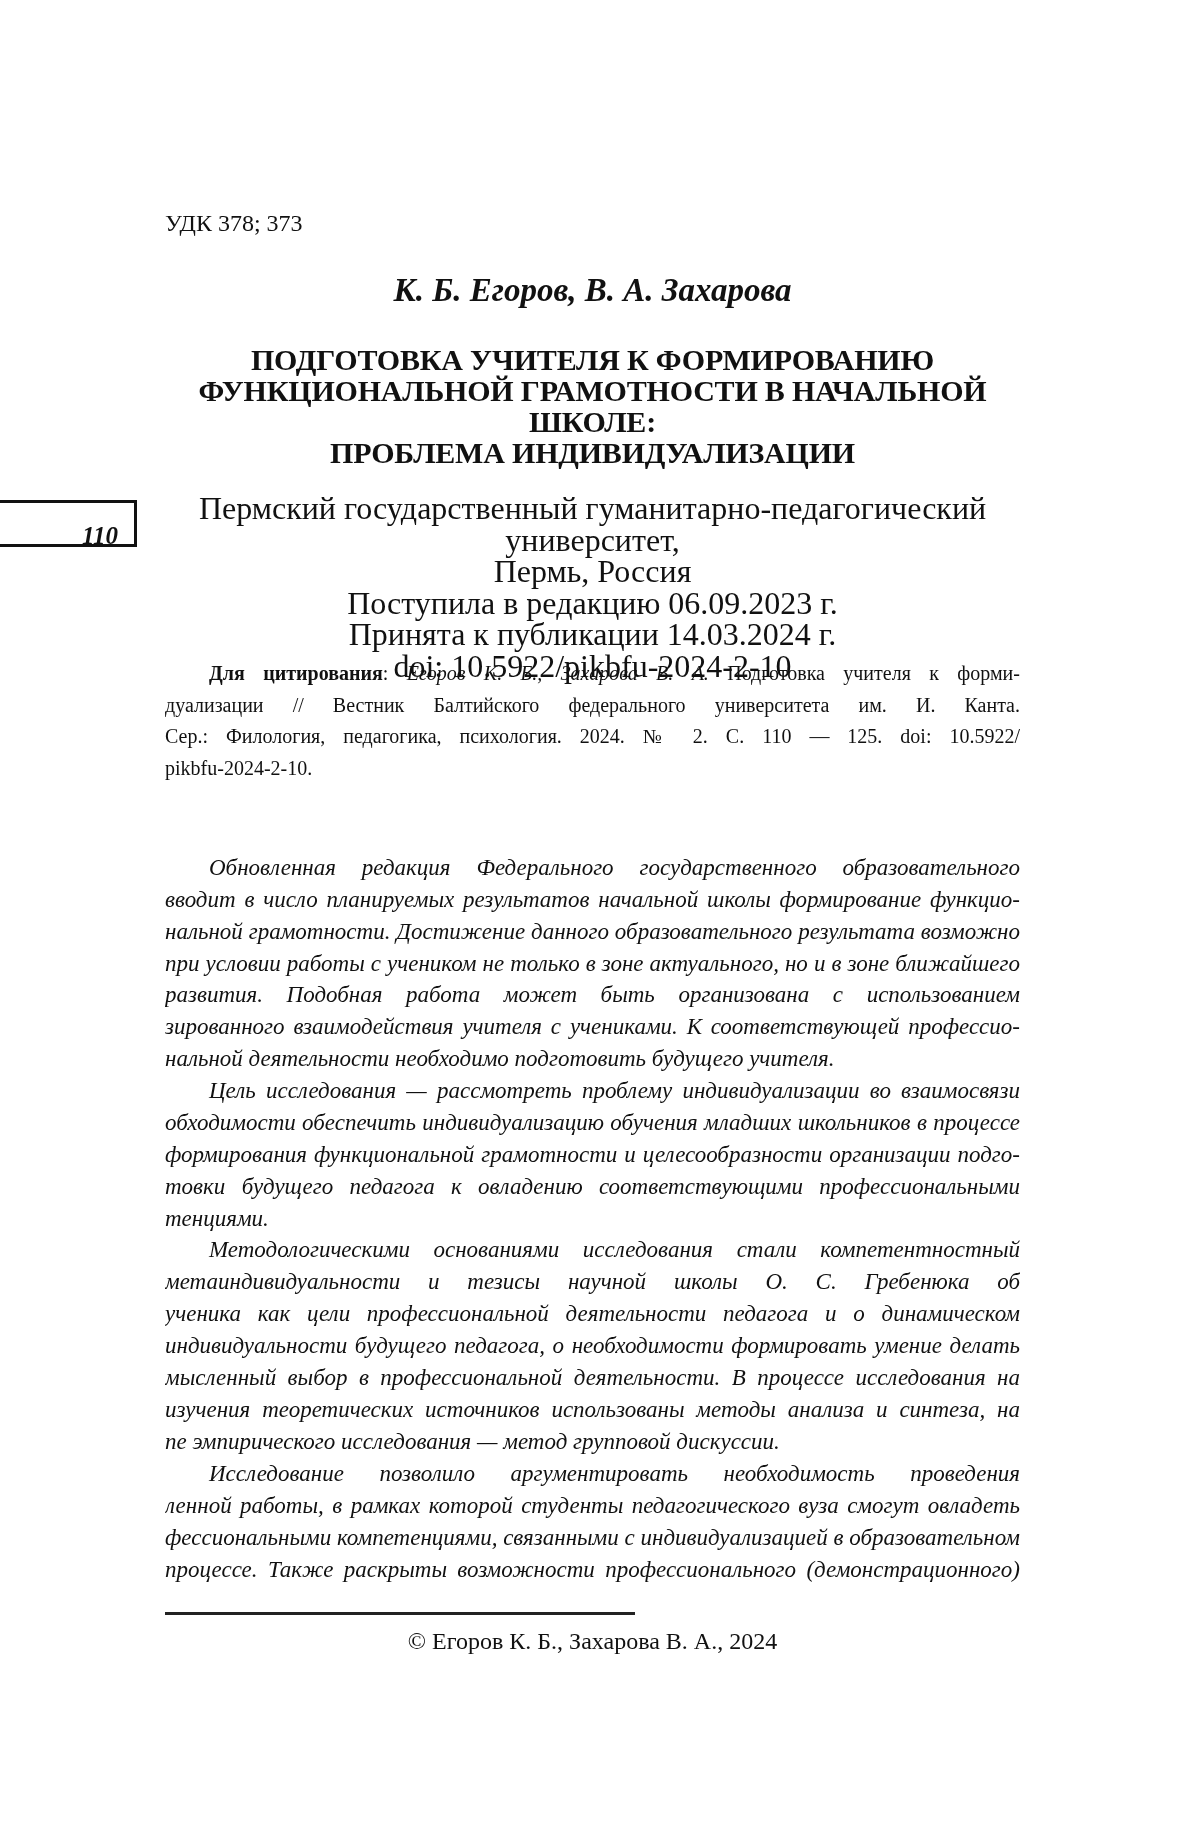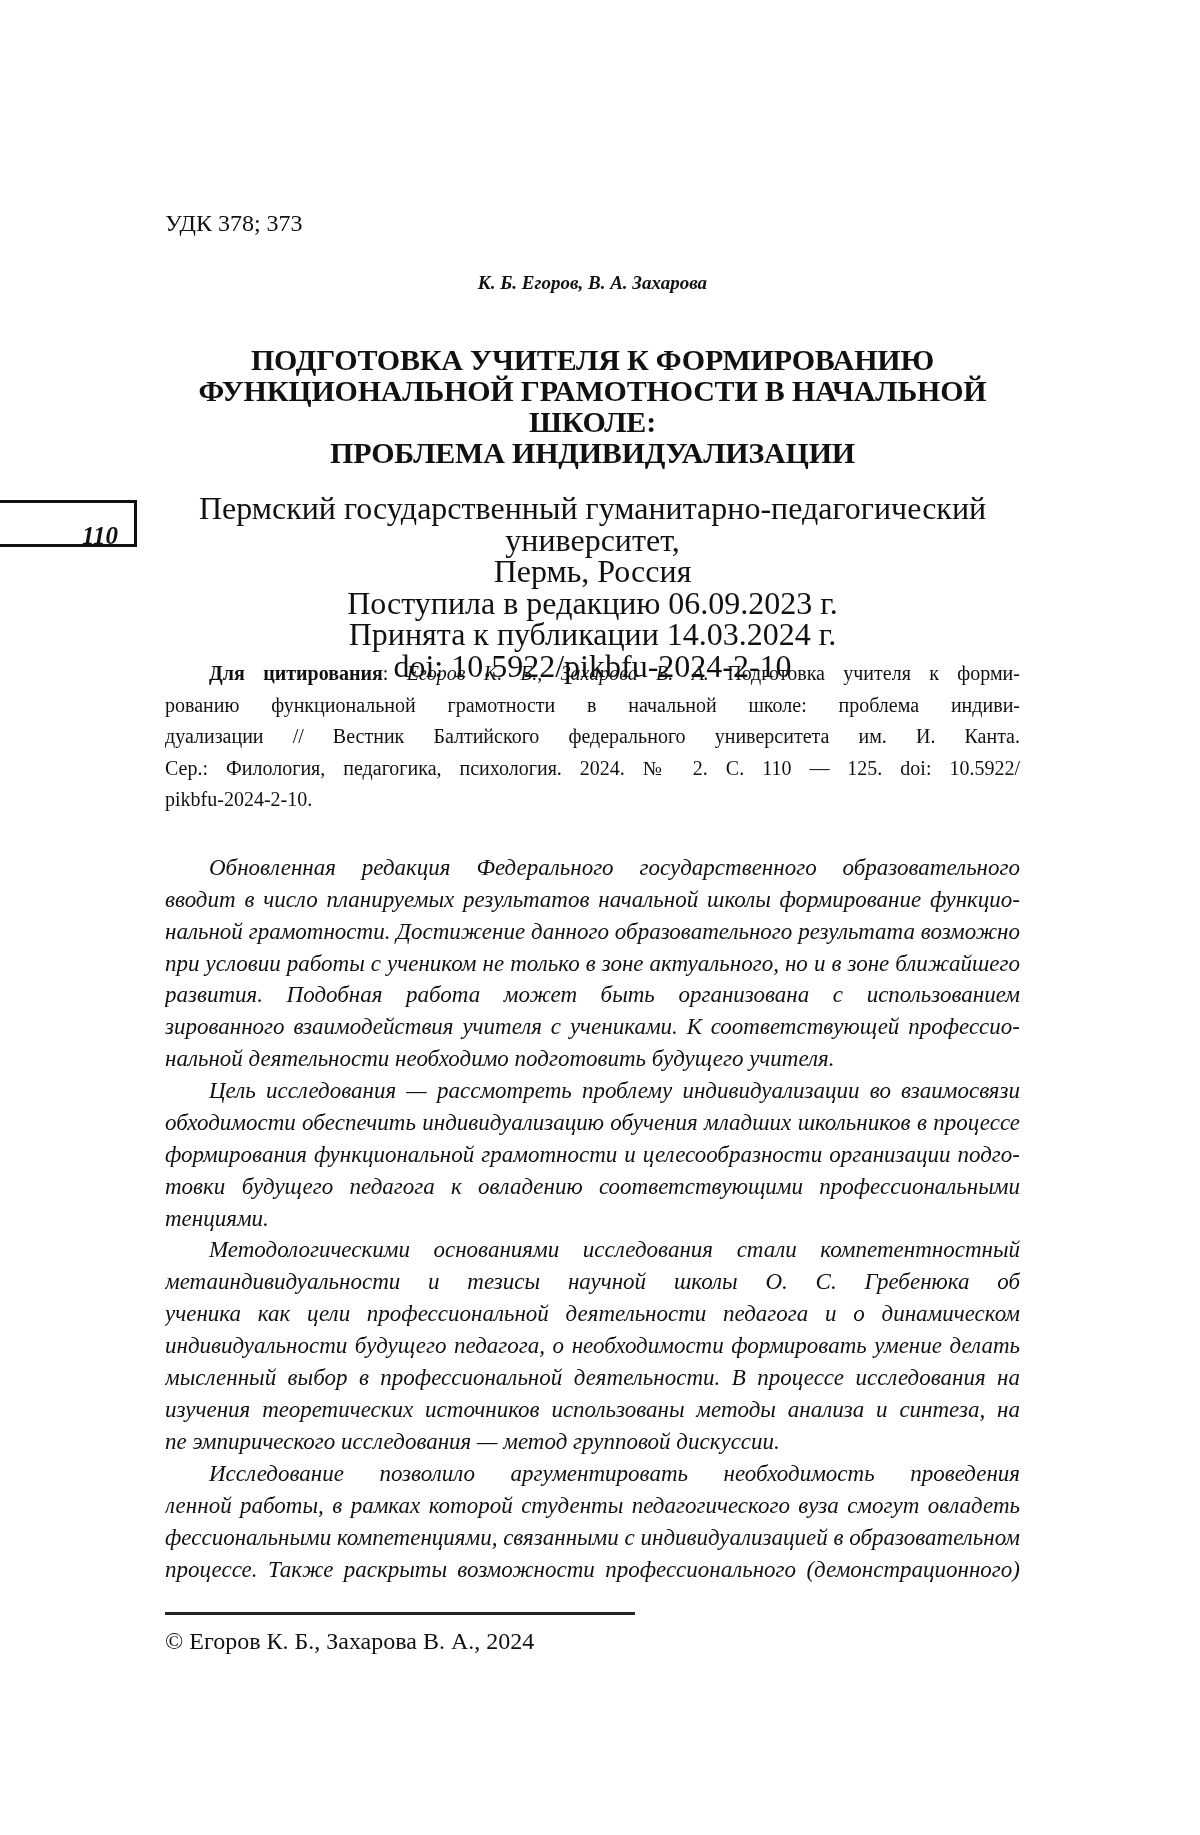--- a/index.html
+++ b/index.html
@@ -14,21 +14,21 @@
   }
   .col { position: absolute; left: 165px; width: 855px; }
 
   .udk {
     top: 210px;
     font-size: 24px;
     text-align: left;
   }
   .authors {
     top: 272px;
-    font-size: 19px;
+    font-size: 33px;
     font-weight: bold;
     font-style: italic;
     text-align: center;
   }
   .title {
     top: 344px;
     font-size: 30px;
     font-weight: bold;
     text-align: center;
     line-height: 31px;
@@ -86,20 +86,21 @@
     left: 165px;
     top: 1612px;
     width: 470px;
     height: 3px;
     background: #222;
   }
   .copyright {
     top: 1628px;
     font-size: 24px;
     font-style: normal;
+    text-align: center;
   }
 </style>
 </head>
 <body>
 
 <div class="page">
 
   <div class="col udk">УДК 378; 373</div>
 
   <div class="col authors">К. Б. Егоров, В. А. Захарова</div>
@@ -117,21 +118,20 @@
     <div>Принята к публикации 14.03.2024 г.</div>
     <div>doi: 10.5922/pikbfu-2024-2-10</div>
   </div>
 
   <div class="page-number-box">
     <span>110</span>
   </div>
 
   <div class="col citation" id="citation">
       <div class="line first"><span class="b">Для цитирования</span><span>: </span><span class="i">Егоров К. Б., Захарова В. А.</span><span> Подготовка учителя к форми-</span></div>
-      <div class="line">рованию функциональной грамотности в начальной школе: проблема индиви-</div>
       <div class="line">дуализации // Вестник Балтийского федерального университета им. И. Канта.</div>
       <div class="line">Сер.: Филология, педагогика, психология. 2024. № 2. С. 110 — 125. doi: 10.5922/</div>
       <div class="line endline">pikbfu-2024-2-10.</div>
     </div>
 
   <div class="col abstract" id="abstract">
       <div>
         <div class="line first">Обновленная редакция Федерального государственного образовательного стандарта</div>
         <div class="line">вводит в число планируемых результатов начальной школы формирование функцио-</div>
         <div class="line">нальной грамотности. Достижение данного образовательного результата возможно</div>

